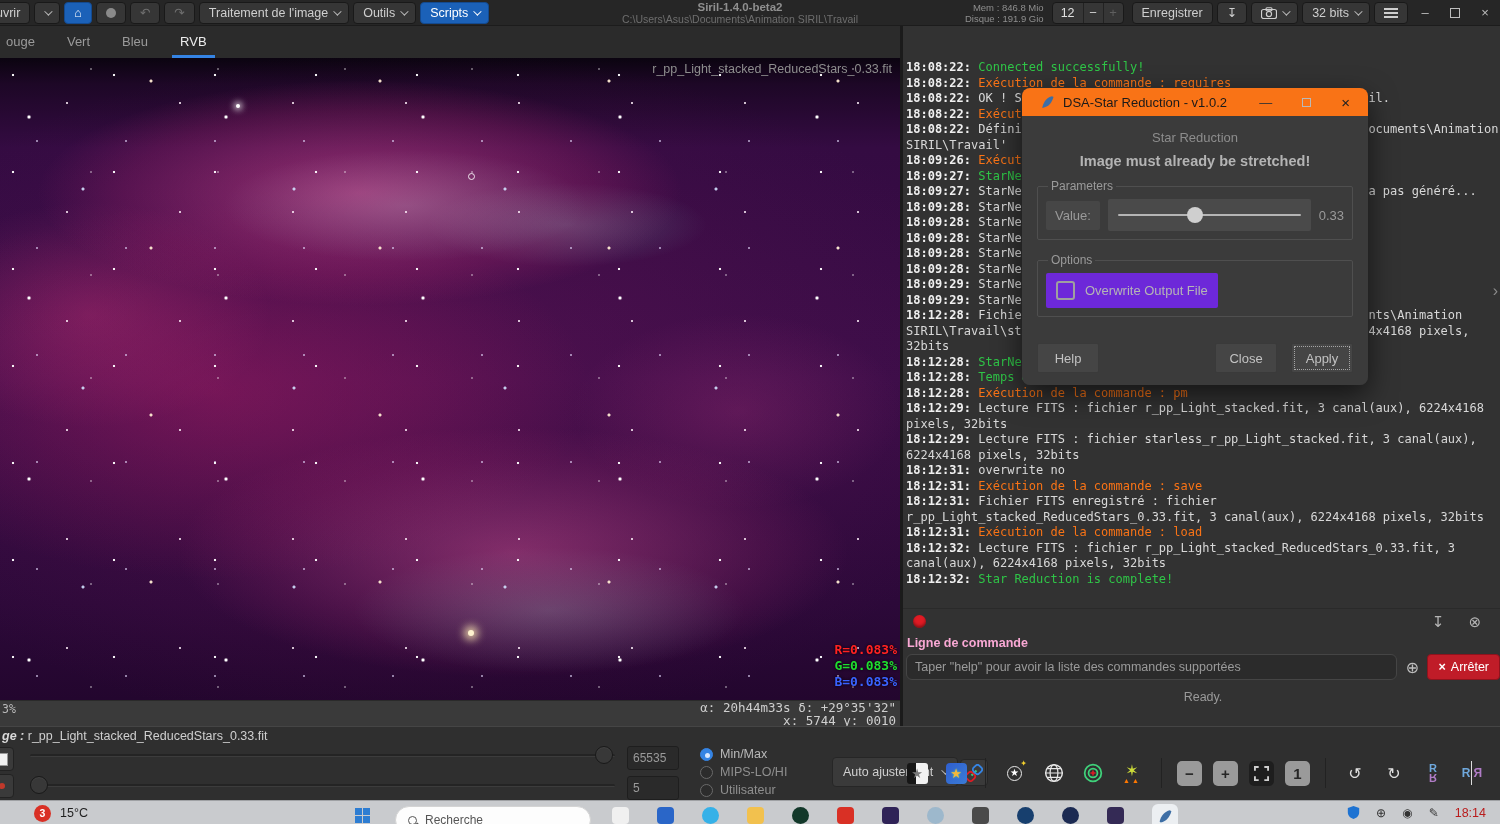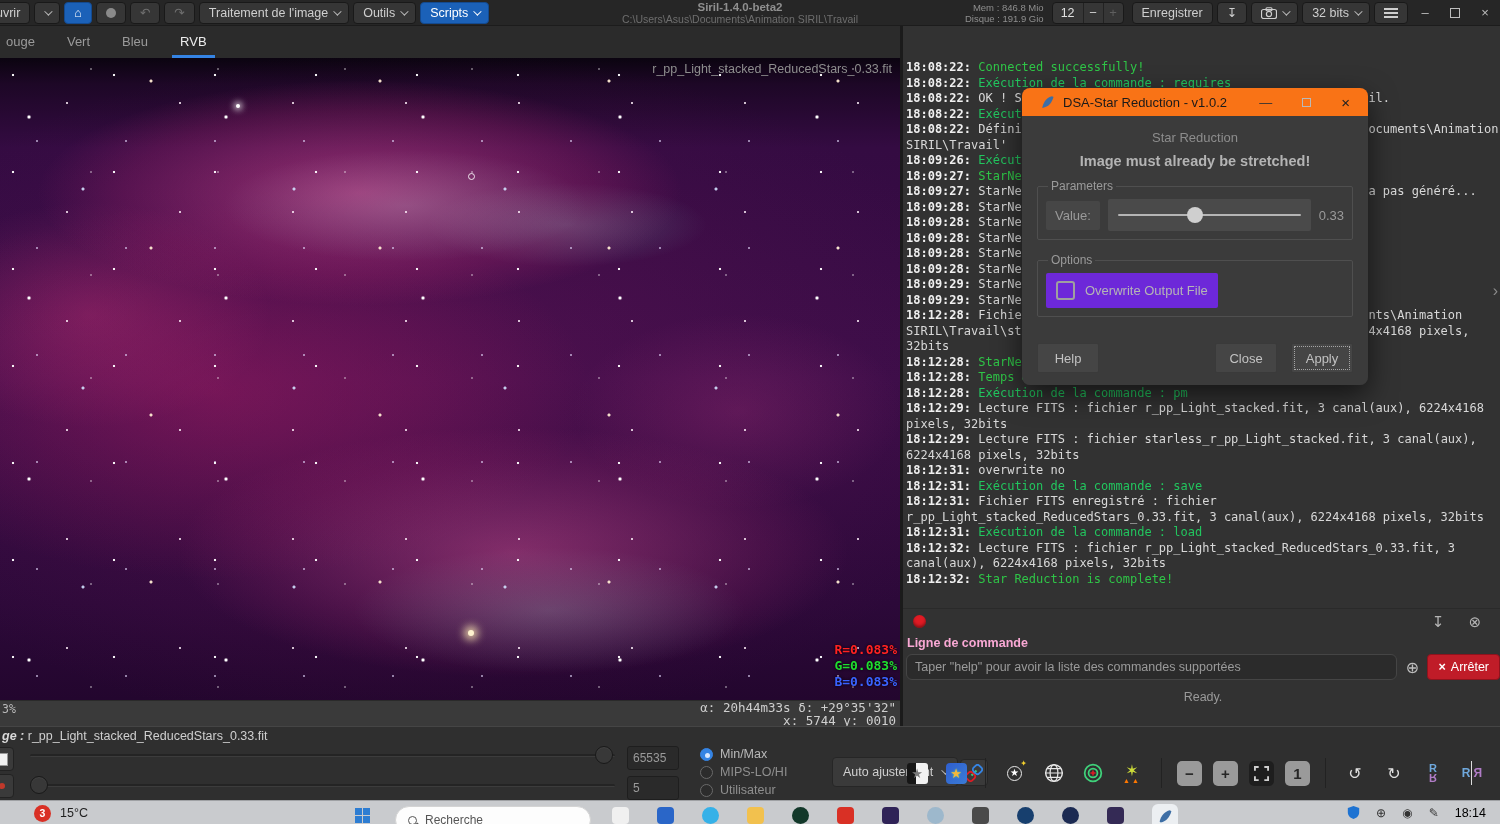--- a/index.html
+++ b/index.html
@@ -93,21 +93,21 @@
   .statusbar { position:absolute; left:0; top:674px; width:900px; height:26px; background:#3a3a3a;
     border-top:1px solid #2a2a2a; display:flex; font-family:"DejaVu Sans Mono",monospace; }
   .zoomlvl { font-size:11.5px; color:#b9b9b9; padding:1px 0 0 2px; }
   .coords { margin-left:auto; text-align:right; font-size:12.5px; color:#cfcfcf; line-height:13px; padding-right:4px; }
 
   
   .console { position:absolute; left:3px; top:34px; width:596px; height:548px; overflow:hidden;
     font-family:"DejaVu Sans Mono",monospace; font-size:12px; line-height:15.5px; color:#d8d8d8; }
   .cline { white-space:pre-wrap; overflow-wrap:break-word; }
   .ct { font-weight:bold; color:#f0f0f0; }
-  .cline.red .cm { color:#22c55e; }
+  .cline.red .cm { color:#f97316; }
   .cline.green .cm { color:#2fc547; }
   .cline.plain .cm { color:#d8d8d8; }
   .scrollr { position:absolute; right:2px; top:256px; color:#8a8a8a; font-size:16px; }
   .ctools { position:absolute; left:0; top:582px; width:600px; height:26px; display:flex; align-items:center;
     border-top:1px solid #2a2a2a; padding:0 10px; }
   .procdot { width:13px; height:13px; border-radius:50%; background:#e01b24;
     box-shadow:inset 0 -2px 3px rgba(0,0,0,.4); }
   .flex1 { flex:1; }
   .iconbtn { background:none; border:none; color:#b5b5b5; font-size:15px; padding:0 12px; }
   .cmd-label { position:absolute; left:4px; top:610px; font-size:12.5px; font-weight:bold; color:#f9a8d4; }
@@ -196,21 +196,21 @@
   .mag { width:9px; height:9px; border:1.5px solid #555; border-radius:50%; position:relative; }
   .mag::after { content:''; position:absolute; left:7px; top:7px; width:5px; height:1.5px;
     background:#555; transform:rotate(45deg); }
   .searchtxt { font-size:12px; color:#555; }
   .tapps { position:absolute; left:612px; top:6px; display:flex; gap:28px; align-items:flex-start; }
   .tapp { width:17px; height:17px; border-radius:4px; }
   .feather-app { width:26px; height:26px; border-radius:6px; background:#eceff2; margin-top:-3px;
     display:flex; align-items:center; justify-content:center; }
   .tray { position:absolute; right:14px; top:4px; display:flex; align-items:center; gap:16px; }
   .trayg { font-size:12px; color:#333; }
-  .ttime { font-size:12.5px; color:#000000; }
+  .ttime { font-size:12.5px; color:#b91c1c; }
 
   
   .dialog { position:absolute; left:1022px; top:88px; width:346px; height:297px; z-index:50;
     box-shadow:0 10px 28px rgba(0,0,0,.6); border-radius:8px; }
   .dlg-title { height:28px; background:#f97316; border-radius:8px 8px 0 0; display:flex;
     align-items:center; padding:0 18px; gap:8px; }
   .dlg-title-text { font-size:13px; color:#1a1a1a; }
   .dlg-ctl { margin-left:auto; display:flex; gap:30px; align-items:center; }
   .dlg-min { color:#333; font-size:13px; }
   .dlg-max { width:9px; height:9px; border:1px solid #b9b9b9; display:inline-block; }

